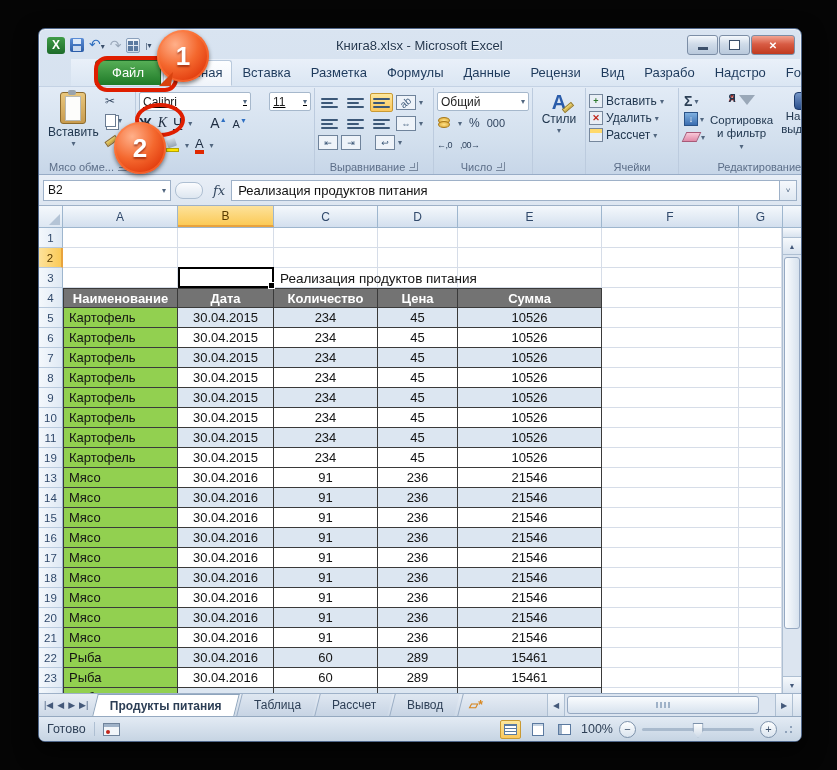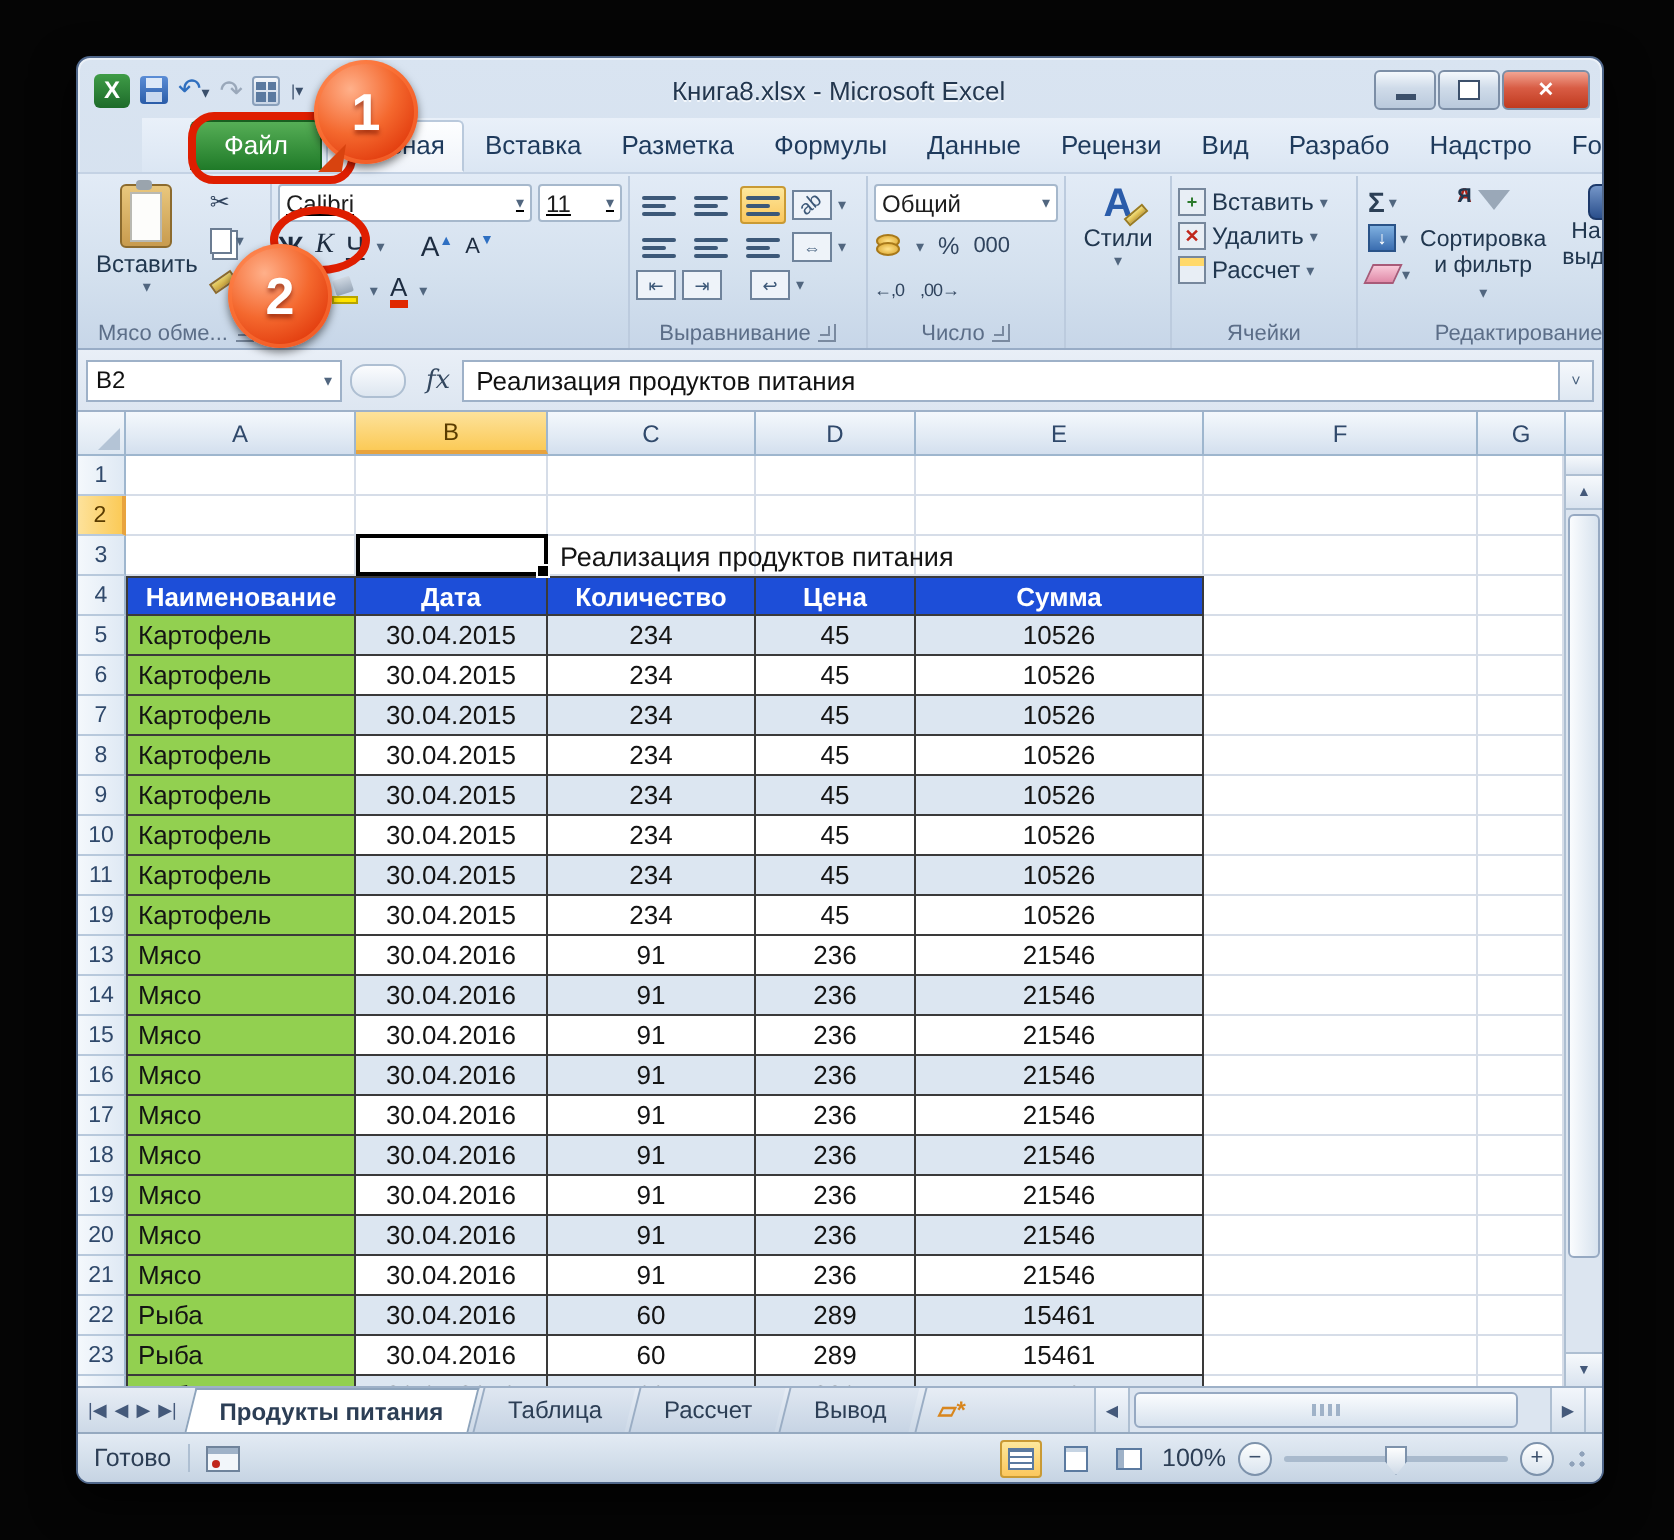--- a/index.html
+++ b/index.html
@@ -134,21 +134,21 @@
   .rowhead{width:24px;flex-shrink:0;border-right:1px solid #9eb6ce;border-bottom:1px solid #b8c9dc;
     background:linear-gradient(90deg,#f4f8fc,#dfe9f4);display:flex;align-items:center;justify-content:center;
     font-size:11.5px;color:#30496b;box-sizing:border-box;}
   .rowhead.sel{background:linear-gradient(90deg,#fde29b,#fbca57);border-right:2px solid #e8a33d;color:#5a3c00;}
   .cell{border-right:1px solid #d6dde8;border-bottom:1px solid #d6dde8;box-sizing:border-box;
     font-size:13px;color:#141414;display:flex;align-items:center;justify-content:center;overflow:hidden;white-space:nowrap;}
   .cA{width:115px;} .cB{width:96px;} .cC{width:104px;} .cD{width:80px;} .cE{width:144px;} .cF{width:137px;} .cG{flex:1;}
   .tcell{border-right:1px solid #3a3a3a;border-bottom:1px solid #3a3a3a;}
   .tcell.first{border-left:1px solid #3a3a3a;}
   .ttop{border-top:1px solid #3a3a3a;}
-  .thead{background:#1d4ed8;color:#fff;font-weight:bold;font-size:13px;}
+  .thead{background:#737373;color:#fff;font-weight:bold;font-size:13px;}
   .tname{background:#92D050;justify-content:flex-start;padding-left:5px;}
   .band{background:#DCE6F1;}
   .selbox{position:absolute;left:139px;top:39px;width:96px;height:21px;border:2px solid #000;box-sizing:border-box;pointer-events:none;}
   .selbox:after{content:"";position:absolute;right:-3px;bottom:-3px;width:5px;height:5px;background:#000;border:1px solid #fff;}
   .spill{position:absolute;left:241px;top:41px;height:19px;line-height:19px;font-size:13.5px;color:#141414;white-space:nowrap;pointer-events:none;}
   .vscroll{width:18px;flex-shrink:0;background:#dce5f0;border-left:1px solid #aebfd2;display:flex;flex-direction:column;}
   .vs-split{height:9px;background:linear-gradient(#f6f9fc,#d9e3ef);border-bottom:1px solid #aebfd2;}
   .vs-btn{height:16px;display:flex;align-items:center;justify-content:center;font-size:7px;color:#44597a;
     background:linear-gradient(#f6f9fc,#d9e3ef);border-bottom:1px solid #aebfd2;}
   .vs-btn.dn{border-top:1px solid #aebfd2;border-bottom:none;}
@@ -282,21 +282,21 @@
         </div>
         <div class="rgroup-label">
           <span>Мясо обме...</span>
             <span class="dlg"></span>
         </div>
       </div>
 
       <div class="rgroup" style="width:172px;">
         <div class="rgroup-body">
           <div class="font-grid" style="width:100%;">
-            <div style="display:flex;gap:3px;text-decoration:underline;">
+            <div style="display:flex;gap:18px;text-decoration:underline;">
               <div class="combo" style="flex:1;">
                   <span>Calibri</span>
                   <span class="da">▾</span>
                 </div>
               <div class="combo" style="width:34px;">
                   <span>11</span>
                   <span class="da">▾</span>
                 </div>
             </div>
             <div class="fi-row">

